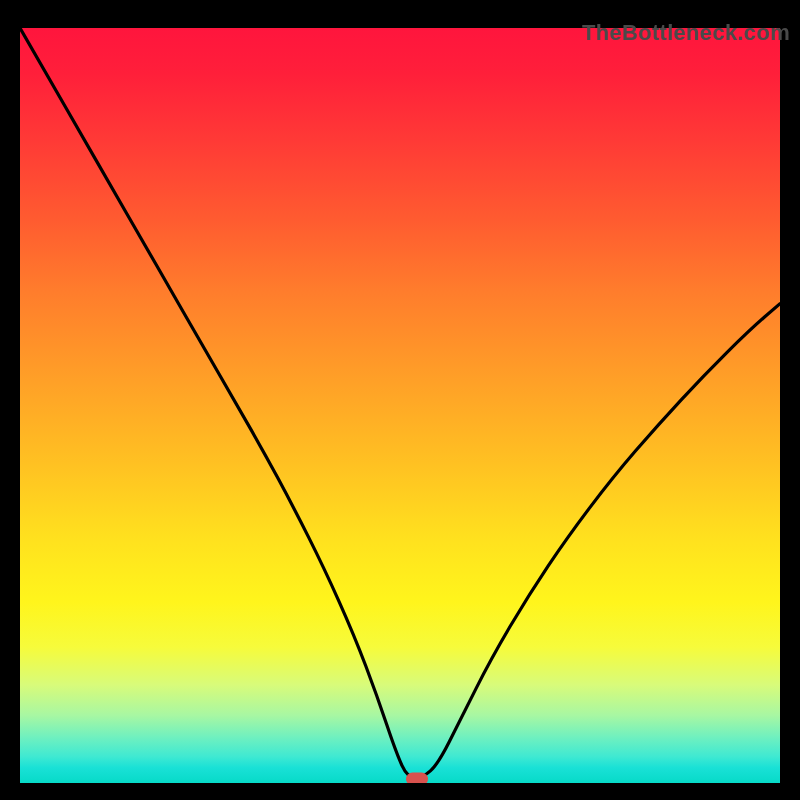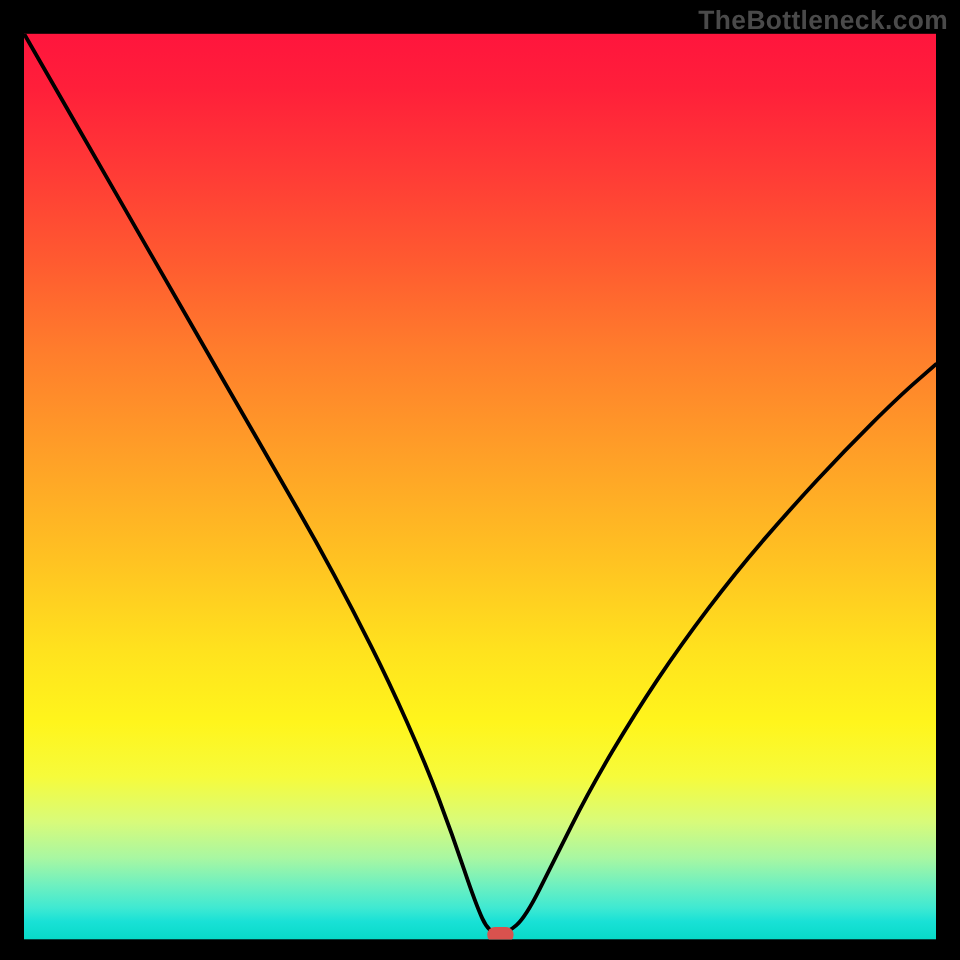--- a/index.html
+++ b/index.html
@@ -12,21 +12,21 @@
     font-family: Arial, Helvetica, sans-serif;
   }
   .frame {
     position: relative;
     width: 800px;
     height: 800px;
     background: #000;
   }
   .watermark {
     position: absolute;
-    top: 4px;
+    top: 20px;
     right: 10px;
     color: #4a4a4a;
     font-size: 22px;
     font-weight: 600;
     letter-spacing: 0.3px;
     z-index: 5;
   }
   .plot-area {
     position: absolute;
     left: 20px;

